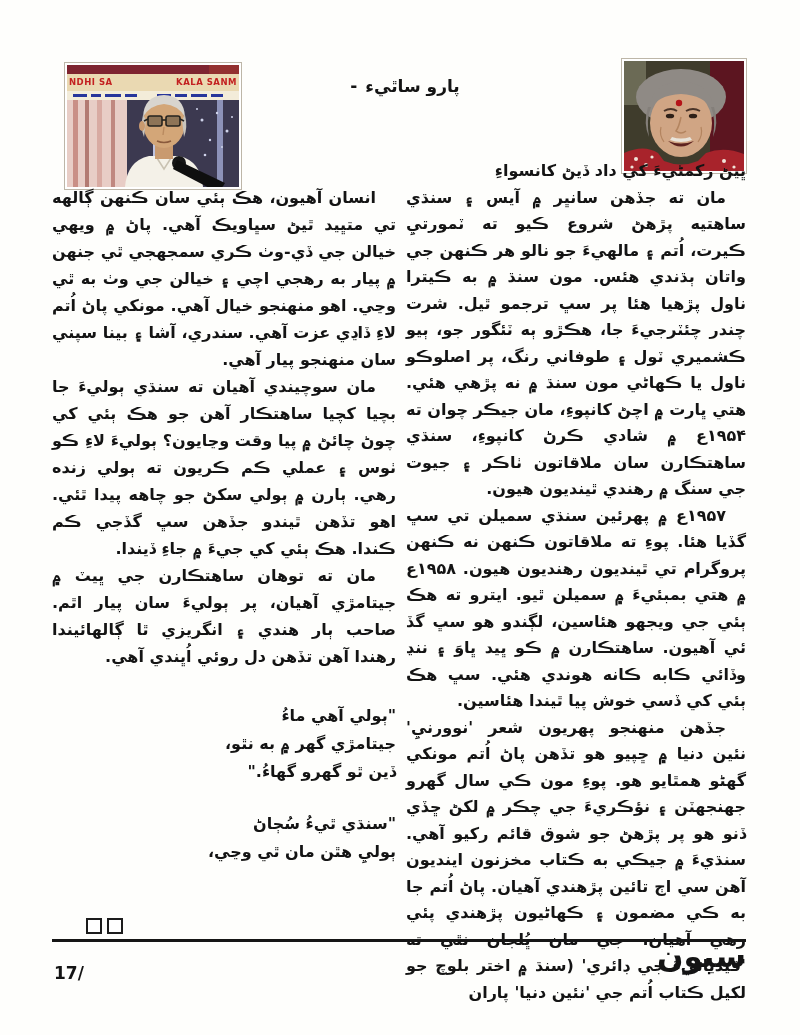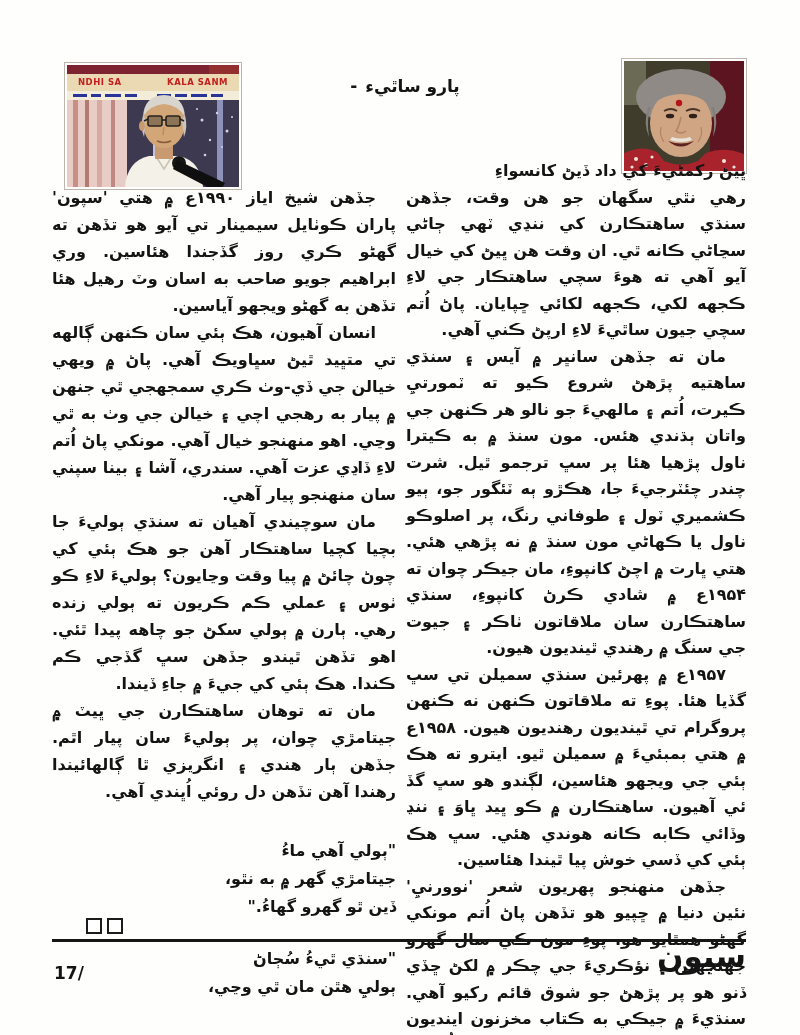--- a/index.html
+++ b/index.html
@@ -14,21 +14,21 @@
   .byline{margin-top:10px; display:flex; justify-content:center; gap:8px; direction:ltr;
           font-size:17px; font-weight:bold;}
   
   .photo{position:absolute; background:#fff; border:1px solid #bdb6a8; padding:2px;}
   .photo svg{display:block;}
   #left-photo{left:64px; top:62px; width:172px; height:122px;}
   #right-photo{left:621px; top:58px; width:120px; height:110px;}
   .banner-text{
     position:absolute; left:2px; top:11px; width:172px; height:16px;
     display:flex; justify-content:space-between; align-items:center;
-    padding:0 11px; box-sizing:border-box;
+    padding:0 2px; box-sizing:border-box;
     color:#c32020; font-size:8.5px; font-weight:bold; letter-spacing:.5px;
     font-family:"DejaVu Sans", sans-serif;
   }
   
   .col{position:absolute; direction:rtl; font-weight:bold;}
   #col-right{left:406px; top:158px; width:340px; font-size:16px; line-height:26.5px;}
   #col-left {left:52px;  top:184px; width:344px; font-size:16px; line-height:27px;}
   .para{margin:0; text-align:justify;}
   .para.indent{text-indent:20px;}
   .verse{margin:0; text-align:right; padding-left:36px; line-height:28px;}
@@ -141,31 +141,30 @@
           <circle cx="22" cy="104" r="2"></circle>
         <circle cx="8" cy="106" r="1.6"></circle>
           <circle cx="28" cy="96" r="1.6"></circle>
         <circle cx="100" cy="100" r="2"></circle>
           <circle cx="110" cy="106" r="1.6"></circle>
       </g>
     </svg>
   </div>
 
   <div class="col" id="col-right">
-    <p class="para"><span>ڀيڻ رکمڻيءَ کي داد ڏيڻ کانسواءِ</span><br><span>رهي نٿي سگهان جو هن وقت، جڏهن سنڌي ساهتڪارن کي ننڍي ٽهي ڄاڻي سڃاڻي ڪانه ٿي. ان وقت هن ڀيڻ کي خيال آيو آهي ته هوءَ سچي ساهتڪار جي لاءِ ڪجهه لکي، ڪجهه لکائي ڇپايان. پاڻ اُتم سچي جيون ساٿيءَ لاءِ ارپڻ ڪني آهي.</span></p>
+    <p class="para"><span>ڀيڻ رکمڻيءَ کي داد ڏيڻ کانسواءِ</span><br></p>
     <p class="para indent">مان ته جڏهن سانڀر ۾ آيس ۽ سنڌي ساهتيه پڙهڻ شروع ڪيو ته ٽمورتيِ ڪيرت، اُتم ۽ مالهيءَ جو نالو هر ڪنهن جي واتان ٻڌندي هئس. مون سنڌ ۾ به ڪيترا ناول پڙهيا هئا پر سڀ ترجمو ٿيل. شرت چندر چئٽرجيءَ جا، هڪڙو ٻه ٽئگور جو، ٻيو ڪشميري ٽول ۽ طوفاني رنگ، پر اصلوڪو ناول يا ڪهاڻي مون سنڌ ۾ نه پڙهي هئي. هتي ڀارت ۾ اچڻ کانپوءِ، مان جيڪر چوان ته ۱۹۵۴ع ۾ شادي ڪرڻ کانپوءِ، سنڌي ساهتڪارن سان ملاقاتون ٺاڪر ۽ جيوت جي سنگ ۾ رهندي ٿينديون هيون.</p>
     <p class="para indent">۱۹۵۷ع ۾ پهرئين سنڌي سميلن تي سڀ گڏيا هئا. پوءِ ته ملاقاتون ڪنهن نه ڪنهن پروگرام تي ٿينديون رهنديون هيون. ۱۹۵۸ع ۾ هتي بمبئيءَ ۾ سميلن ٿيو. ايترو ته هڪ ٻئي جي ويجهو هئاسين، لڳندو هو سڀ گڏ ئي آهيون. ساهتڪارن ۾ ڪو ڀيد ڀاوَ ۽ ننڍ وڏائي ڪابه ڪانه هوندي هئي. سڀ هڪ ٻئي کي ڏسي خوش پيا ٿيندا هئاسين.</p>
     <p class="para indent">جڏهن منهنجو پهريون شعر 'نوورنيِ' نئين دنيا ۾ ڇپيو هو تڏهن پاڻ اُتم مونکي گهڻو همٿايو هو. پوءِ مون ڪي سال گهرو جهنجهٽن ۽ نؤڪريءَ جي چڪر ۾ لکڻ ڇڏي ڏنو هو پر پڙهڻ جو شوق قائم رکيو آهي. سنڌيءَ ۾ جيڪي به ڪتاب مخزنون اينديون آهن سي اڄ تائين پڙهندي آهيان. پاڻ اُتم جا به ڪي مضمون ۽ ڪهاڻيون پڙهندي پئي رهي آهيان. جي مان ڀُلجان نٿي ته 'قيدياڻيءَ جي ڊائري' (سنڌ ۾ اختر بلوچ جو لکيل ڪتاب اُتم جي 'نئين دنيا' پاران</p>
   </div>
 
   <div class="col" id="col-left">
-    <p class="para indent">جڏهن شيخ اياز ۱۹۹۰ع ۾ هتي 'سپون' پاران ڪوٺايل سيمينار تي آيو هو تڏهن ته گهڻو ڪري روز گڏجندا هئاسين. وري ابراهيم جويو صاحب به اسان وٽ رهيل هئا تڏهن به گهڻو ويجهو آياسين.</p>
     <p class="para indent">انسان آهيون، هڪ ٻئي سان ڪنهن ڳالهه تي متڀيد ٿيڻ سڀاويڪ آهي. پاڻ ۾ ويهي خيالن جي ڏي-وٺ ڪري سمجهجي ٿي جنهن ۾ پيار به رهجي اچي ۽ خيالن جي وٺ به ٿي وڃي. اهو منهنجو خيال آهي. مونکي پاڻ اُتم لاءِ ڏاڍي عزت آهي. سندري، آشا ۽ بينا سپني سان منهنجو پيار آهي.</p>
     <p class="para indent">مان سوچيندي آهيان ته سنڌي ٻوليءَ جا بچيا کچيا ساهتڪار آهن جو هڪ ٻئي کي چوڻ چائڻ ۾ پيا وقت وڃايون؟ ٻوليءَ لاءِ ڪو ٺوس ۽ عملي ڪم ڪريون ته ٻولي زنده رهي. ٻارن ۾ ٻولي سکڻ جو چاهه پيدا ٿئي. اهو تڏهن ٿيندو جڏهن سڀ گڏجي ڪم ڪندا. هڪ ٻئي کي جيءَ ۾ جاءِ ڏيندا.</p>
-    <p class="para indent">مان ته توهان ساهتڪارن جي ڀيٽ ۾ جيتامڙي چوان، پر ٻوليءَ سان پيار اٿم. جڏهن ٻار هندي ۽ انگريزي ٿا ڳالهائيندا رهندا آهن تڏهن دل روئي اُڀندي آهي.</p>
+    <p class="para indent">مان ته توهان ساهتڪارن جي ڀيٽ ۾ جيتامڙي آهيان، پر ٻوليءَ سان پيار اٿم. صاحب ٻار هندي ۽ انگريزي ٿا ڳالهائيندا رهندا آهن تڏهن دل روئي اُڀندي آهي.</p>
     <p class="verse v1"><span>"ٻولي آهي ماءُ</span><br><span>جيتامڙي گهر ۾ به نٿو،</span><br><span>ڏين ٿو گهرو گهاءُ."</span></p>
     <p class="verse v2"><span>"سنڌي ٿيءُ سُڄاڻ</span><br><span>ٻوليِ هٿن مان ٿي وڃي،</span><br></p>
   </div>
 
   <div class="end-squares">
     <div class="sq"></div>
     <div class="sq"></div>
   </div>
 
   <div class="footer-rule"></div>

